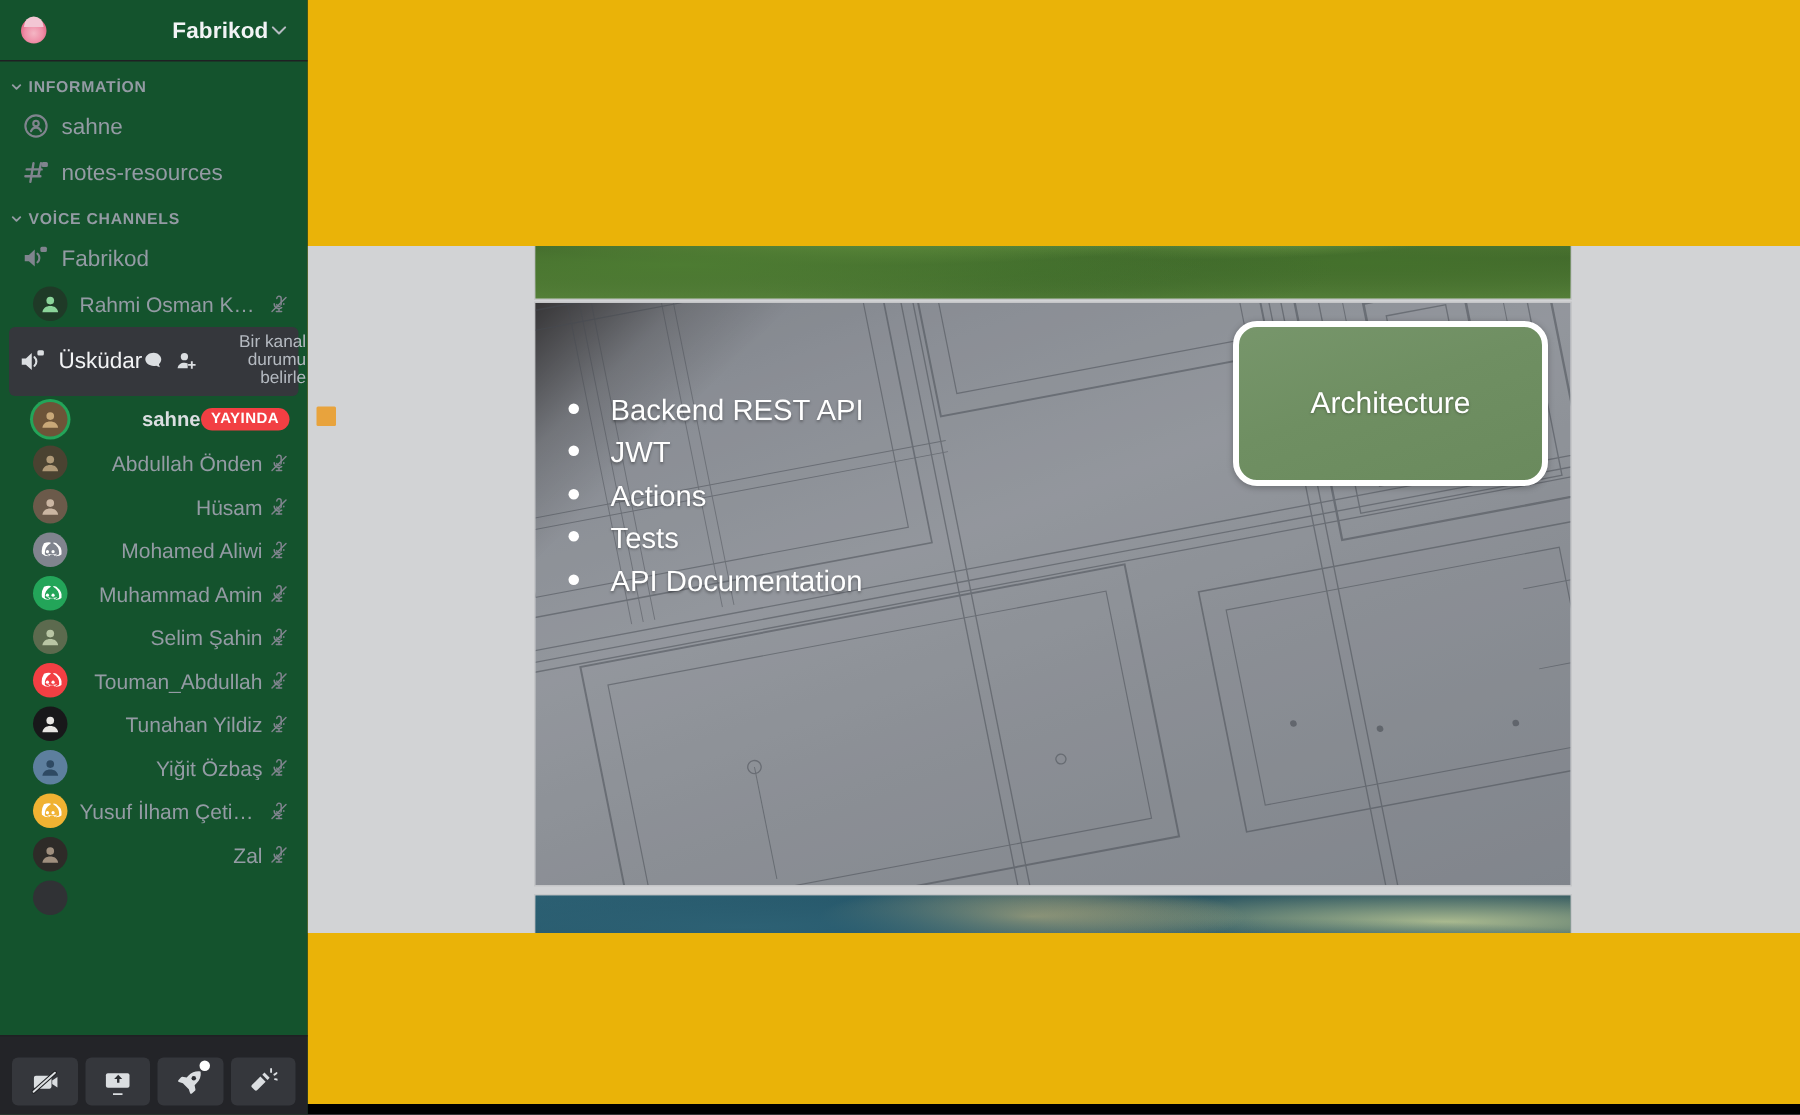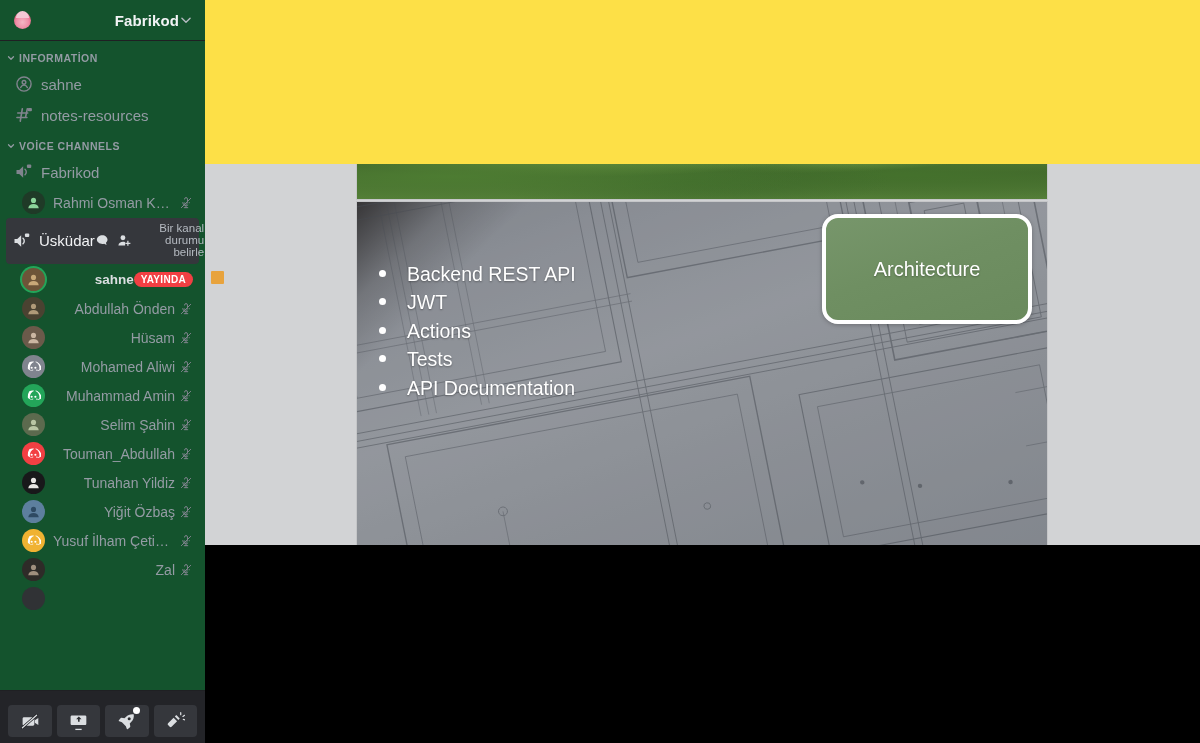--- a/index.html
+++ b/index.html
@@ -137,21 +137,21 @@
     cursor: pointer; position: relative;
   }
   .vp-btn svg { width: 19px; height: 19px; color: #dbdee1; }
   .vp-btn .dot {
     position: absolute; top: 2px; right: 9px;
     width: 7px; height: 7px; border-radius: 50%; background: #fff;
   }
 
   
   .stage {
-    flex: 1; height: 545px; background: #fde047;
+    flex: 1; height: 736px; background: #eab308;
     position: relative; overflow: hidden;
   }
   .viewer {
     position: absolute; left: 0; top: 164px;
     width: 995px; height: 458px;
     background: #d2d3d5;
     overflow: hidden;
   }
   .marker {
     position: absolute; left: 6px; top: 107px;

